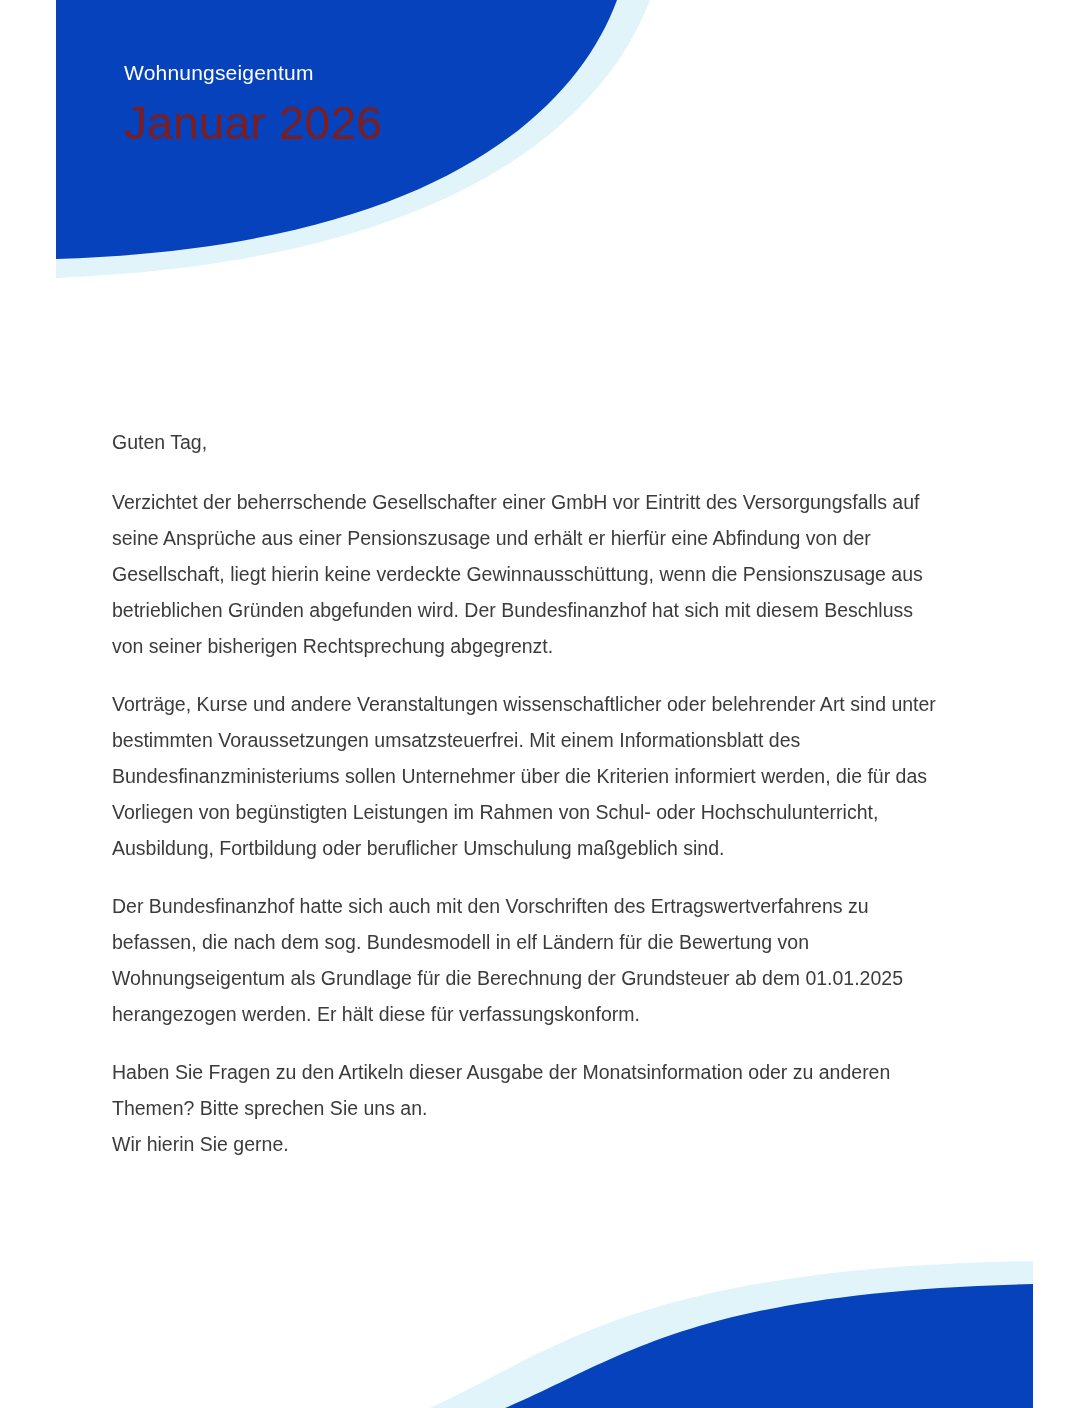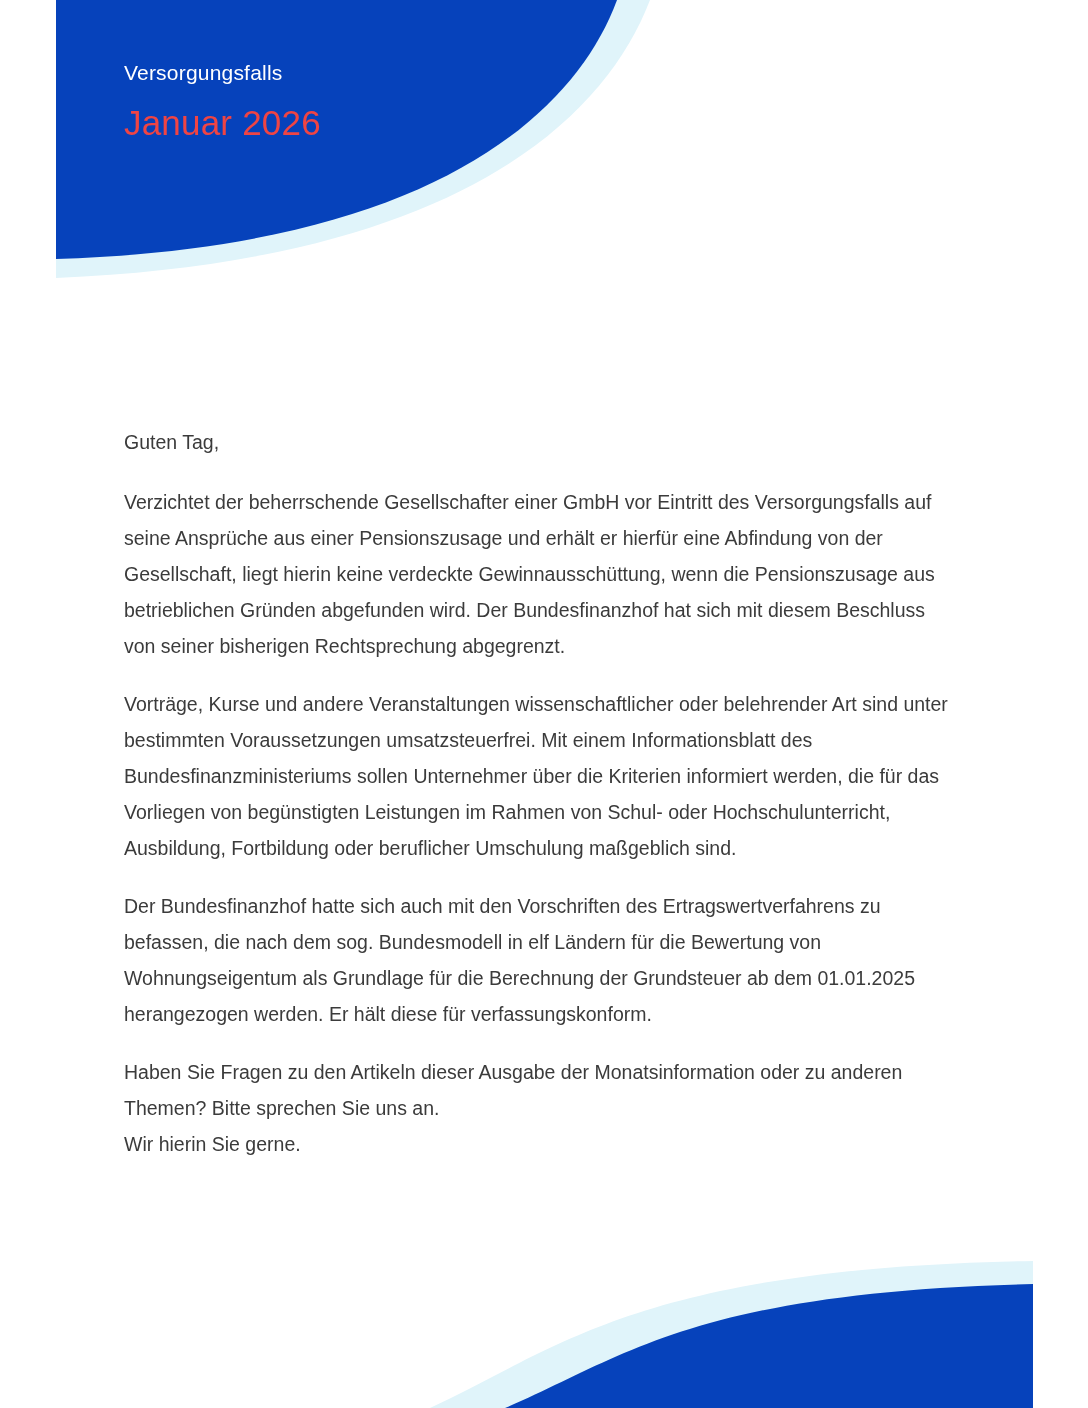--- a/index.html
+++ b/index.html
@@ -42,32 +42,32 @@
   }
   .header-kicker {
     font-size: 21px;
     line-height: 30px;
     color: #ffffff;
     font-weight: 400;
     letter-spacing: 0.2px;
     margin: 0;
   }
   .header-title {
-    font-size: 35px;
+    font-size: 46px;
     line-height: 58px;
-    color: #ef4444;
+    color: #7f1d1d;
     font-weight: 400;
     letter-spacing: 0.2px;
     margin: 6px 0 0 0;
   }
 
   
   .content {
     position: absolute;
-    left: 124px;
+    left: 112px;
     top: 424px;
     width: 836px;
   }
   .content p {
     margin: 0 0 22px 0;
     font-size: 19.5px;
     line-height: 36px;
     color: #3b3b3b;
     font-weight: 400;
   }
@@ -101,21 +101,21 @@
   <div class="header-banner">
     <svg viewBox="0 0 1088 300" xmlns="http://www.w3.org/2000/svg" aria-hidden="true">
 
       <path d="M 56,0 L 650,0 C 600,130 440,262 56,278 Z" fill="#E0F4FA"></path>
 
       <path d="M 56,0 L 617,0 C 572,122 418,248 56,259 Z" fill="#0642BB"></path>
     </svg>
   </div>
 
   <div class="header-text">
-    <div class="header-kicker">Versorgungsfalls</div>
+    <div class="header-kicker">Wohnungseigentum</div>
     <div class="header-title">Januar 2026</div>
   </div>
 
   <div class="content">
 
     <p class="greeting">Guten Tag,</p>
 
 
     <p>Verzichtet der beherrschende Gesellschafter einer GmbH vor Eintritt des Versorgungsfalls auf seine Ansprüche aus einer Pensionszusage und erhält er hierfür eine Abfindung von der Gesellschaft, liegt hierin keine verdeckte Gewinnausschüttung, wenn die Pensionszusage aus betrieblichen Gründen abgefunden wird. Der Bundesfinanzhof hat sich mit diesem Beschluss von seiner bisherigen Rechtsprechung abgegrenzt.</p>
 

